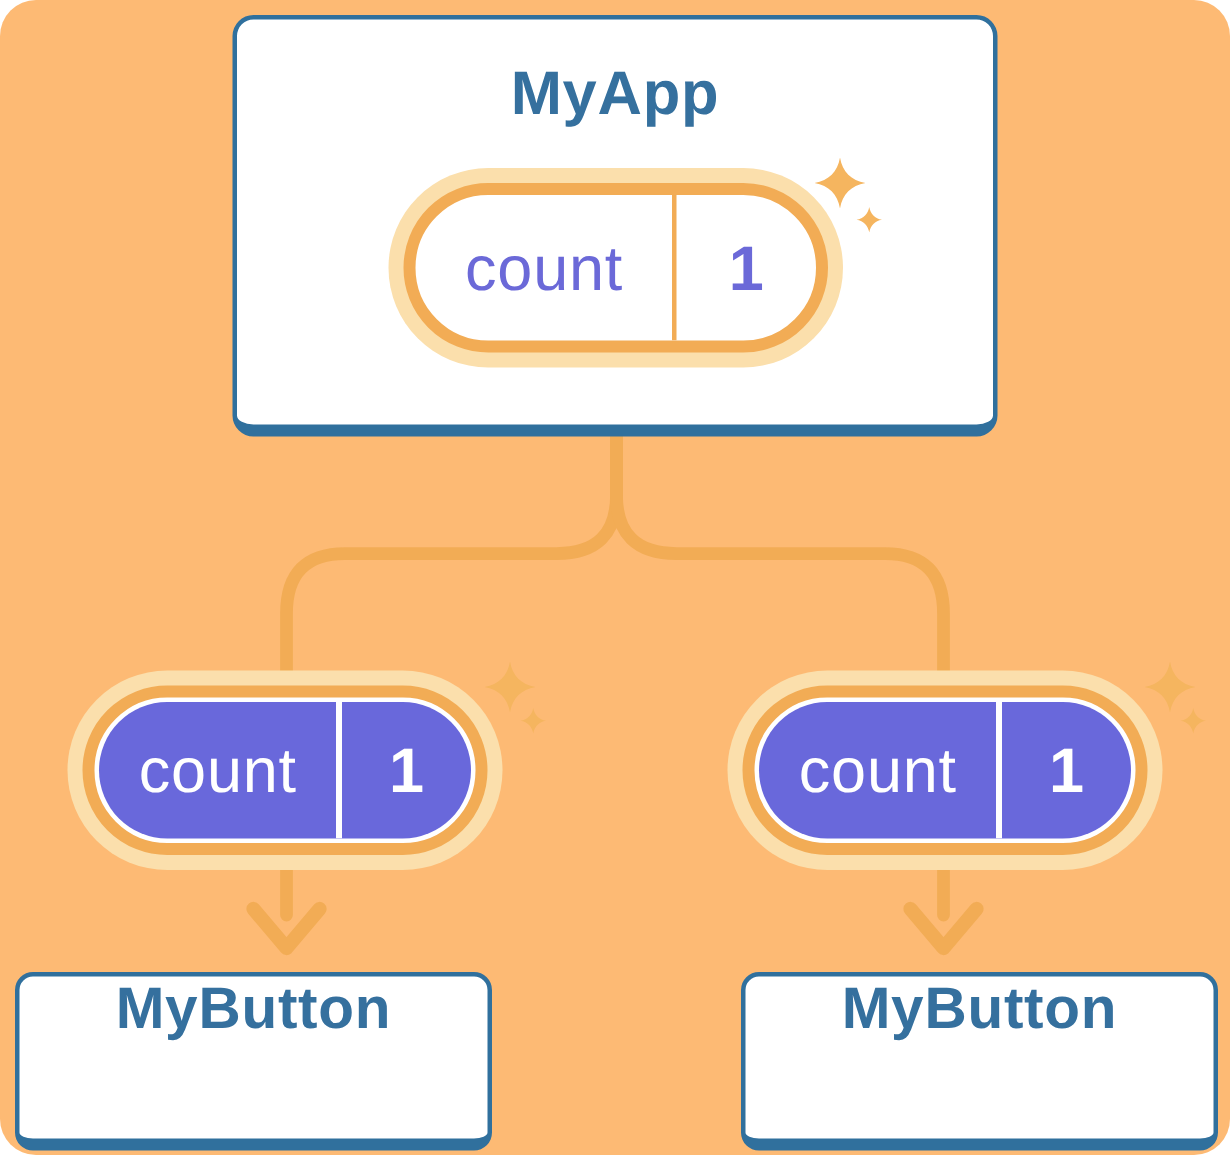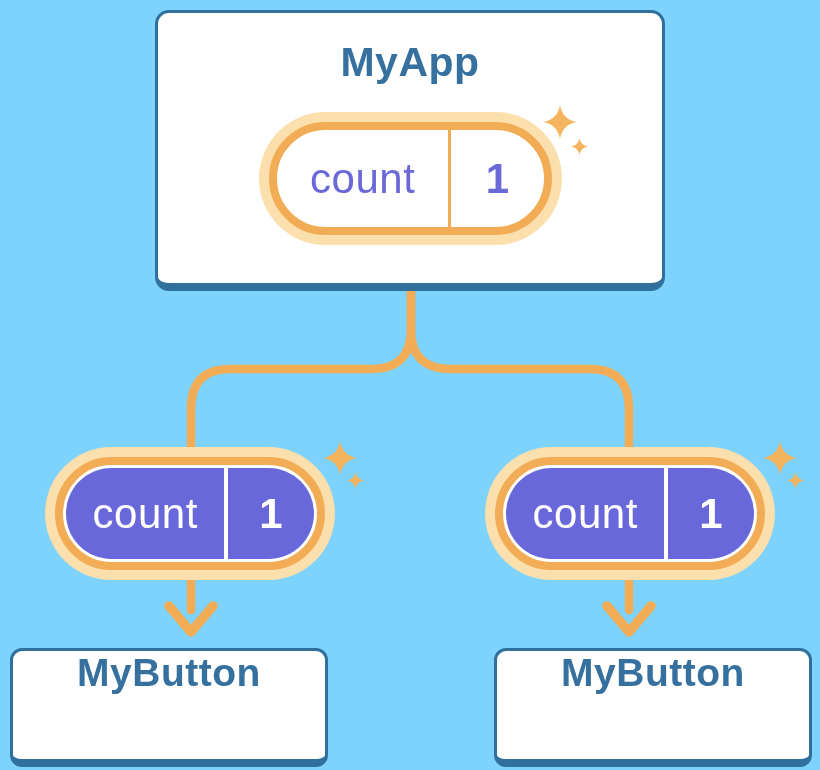--- a/index.html
+++ b/index.html
@@ -1,18 +1,18 @@
 <!DOCTYPE html>
 <html><head>
 <meta charset="utf-8">
 <style>
   html,body{margin:0;padding:0;background:#fff;}
   .stage{
-    position:relative;width:820px;height:770px;background:#7dd3fc;
-    font-family:"Liberation Sans",sans-serif;overflow:hidden;
+    position:relative;width:820px;height:770px;background:#fdba74;
+    font-family:"Liberation Sans",sans-serif;overflow:hidden;border-radius:24px;
   }
   
   .connector-svg{position:absolute;left:0;top:0;z-index:1;}
   .branch{fill:none;stroke:#F2AC55;stroke-width:8.5;stroke-linecap:round;}
   .arrowhead{fill:none;stroke:#F2AC55;stroke-width:9.5;stroke-linecap:round;stroke-linejoin:round;}
   
   .card{
     position:absolute;background:#ffffff;box-sizing:border-box;
     border:3px solid #30709D;border-bottom-width:8px;z-index:2;
   }

